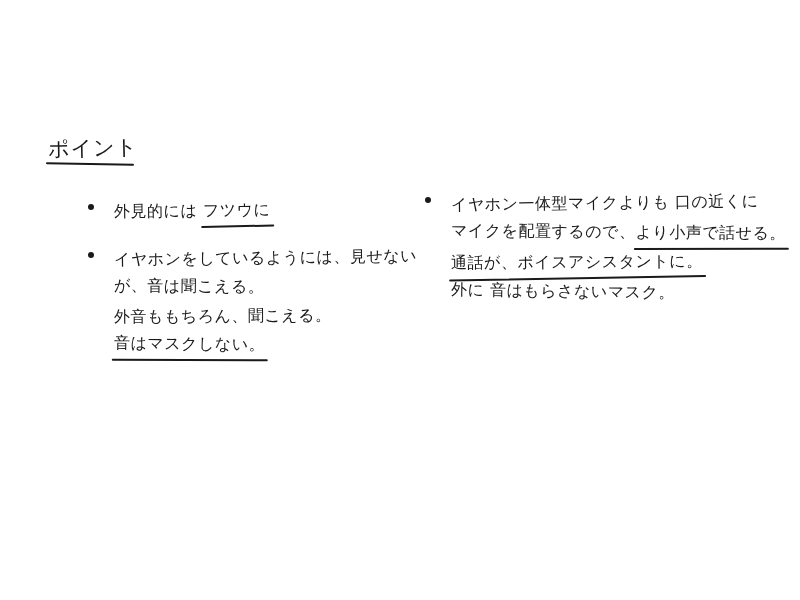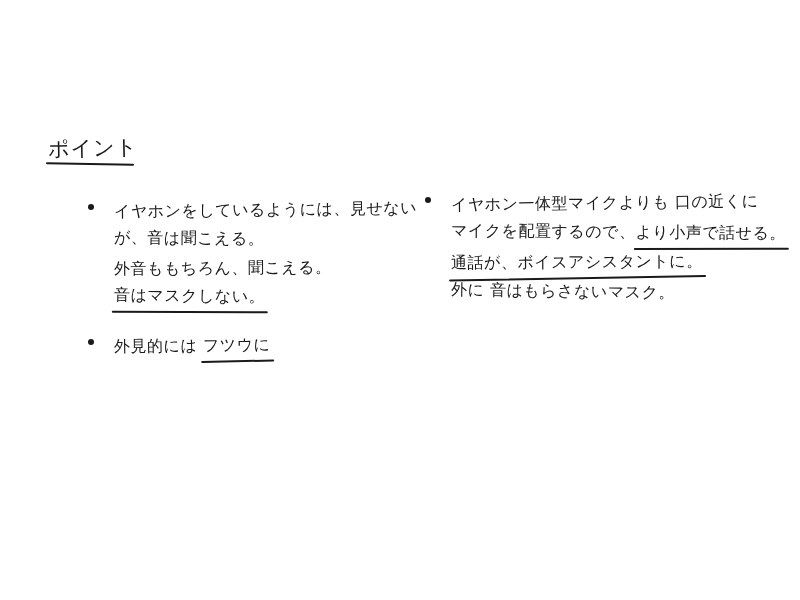--- a/index.html
+++ b/index.html
@@ -104,30 +104,30 @@
 
 <div class="page">
 
   <div class="ink" id="title">ポイント</div>
   <div id="title-underline"></div>
 
   <div class="column ink" id="col-left">
       <div class="bullet-block">
         <span class="bullet-dot"></span>
         <div class="bullet-lines">
-          <div class="line r1"><span class="">イヤホンをしているようには、見せない</span></div>
-          <div class="line r2"><span class="">が、音は聞こえる。</span></div>
-          <div class="line r3"><span class="">外音ももちろん、聞こえる。</span></div>
-          <div class="line r4"><span class="u">音はマスクしない。</span></div>
+          <div class="line r1"><span class="">外見的には </span><span class="u">フツウに</span></div>
         </div>
       </div>
       <div class="bullet-block">
         <span class="bullet-dot"></span>
         <div class="bullet-lines">
-          <div class="line r1"><span class="">外見的には </span><span class="u">フツウに</span></div>
+          <div class="line r1"><span class="">イヤホンをしているようには、見せない</span></div>
+          <div class="line r2"><span class="">が、音は聞こえる。</span></div>
+          <div class="line r3"><span class="">外音ももちろん、聞こえる。</span></div>
+          <div class="line r4"><span class="u">音はマスクしない。</span></div>
         </div>
       </div>
     </div>
   <div class="column ink" id="col-right">
       <div class="bullet-block">
         <span class="bullet-dot"></span>
         <div class="bullet-lines">
           <div class="line r1"><span class="">イヤホン一体型マイクよりも 口の近くに</span></div>
           <div class="line r2"><span class="">マイクを配置するので、</span><span class="u">より小声で話せる。</span></div>
           <div class="line r3"><span class="u">通話が、ボイスアシスタントに。</span></div>

